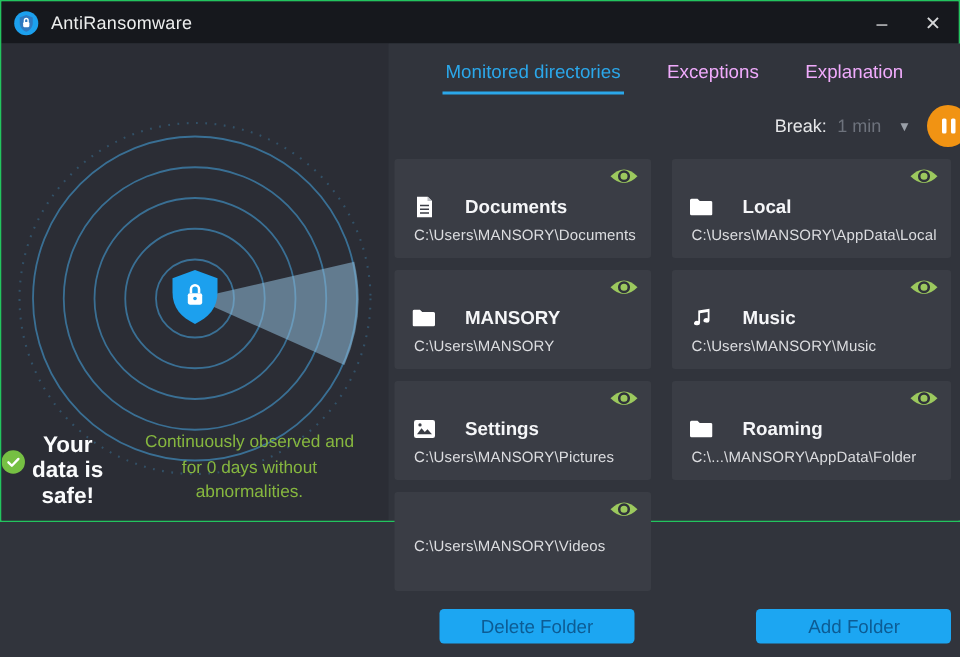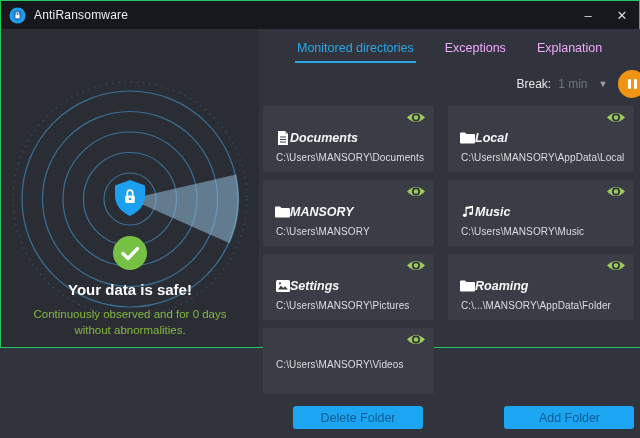--- a/index.html
+++ b/index.html
@@ -28,21 +28,21 @@
   
   .main { flex:1; display:flex; min-height:0; }
 
   
   .left {
     width:258px; flex:0 0 258px; background:#2b2d35; position:relative; overflow:hidden;
   }
   .radar { position:absolute; top:0; left:0; }
   .status {
     position:absolute; bottom:8px; left:0; width:100%;
-    display:flex; flex-direction:column; align-items:center; text-align:center;
+    display:flex; flex-direction:row; align-items:center; text-align:center;
   }
   .check-badge { width:34px; height:34px; }
   .headline { margin-top:11px; font-size:15px; font-weight:bold; color:#fafbfc; }
   .subtext {
     margin-top:8px; font-size:11.5px; line-height:1.45; color:#86b73f; padding:0 22px;
   }
 
   
   .right { flex:1; background:#31343c; padding:10px 38px 0 4px; display:flex; flex-direction:column; }
 
@@ -61,21 +61,21 @@
   .pause-btn .bar { width:3px; height:10px; background:#fff; border-radius:1px; }
 
   .grid {
     display:grid; grid-template-columns:1fr 1fr; gap:8px 14px; margin-top:2px;
   }
   .card {
     position:relative; height:66px; background:#3a3d45; border-radius:2px;
     padding:24px 10px 0 12px;
   }
   .eye { position:absolute; top:5px; right:8px; line-height:0; cursor:default; }
-  .card-head { display:flex; align-items:center; gap:0;font-style:italic; }
+  .card-head { display:flex; align-items:center; gap:20px; }
   .dir-icon { width:15px; height:15px; display:inline-flex; align-items:center; justify-content:center; line-height:0; color:#fff; font-size:13px; }
   .dir-name { font-size:12.5px; font-weight:bold; color:#f5f6f8; }
   .dir-path { margin-top:7px; margin-left:1px; font-size:10px; color:#dcdde0; letter-spacing:.1px; white-space:nowrap; }
 
   .btn-row { display:flex; margin-top:12px; }
   .action-btn {
     width:130px; height:23px; border:none; border-radius:3px; background:#1ca6f2;
     color:#0d5c94; font-size:12.5px; font-family:inherit; cursor:default;
   }
   .action-btn.delete { margin-left:30px; }

